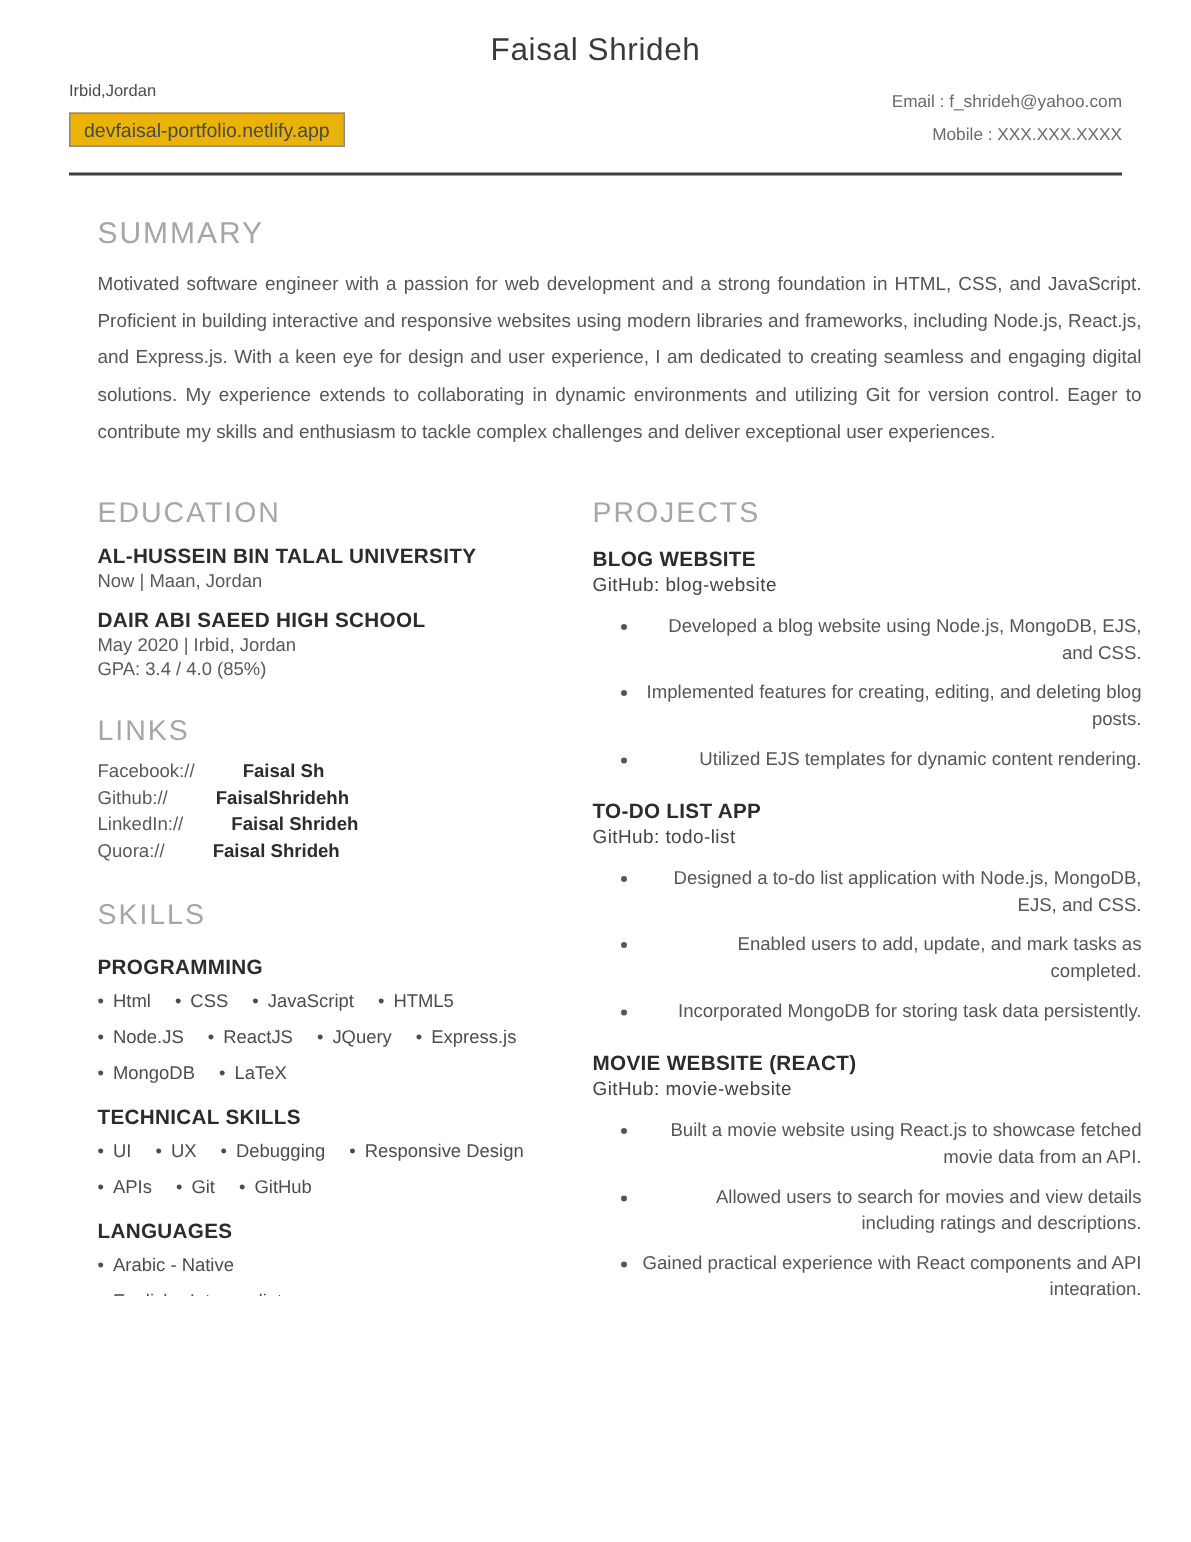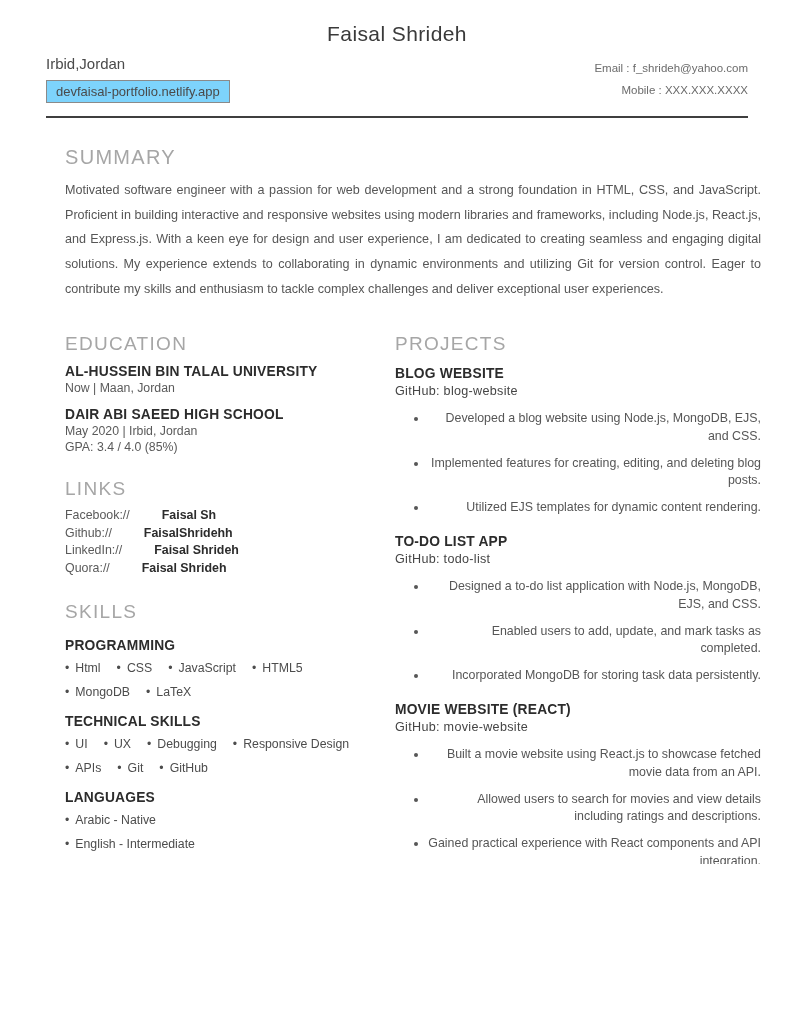--- a/index.html
+++ b/index.html
@@ -11,24 +11,24 @@
   }
   .page { width: 794px; height: 864px; background: #ffffff; overflow: hidden; }
 
   
   .name {
     text-align: center; padding-top: 22px;
     font-size: 21px; font-weight: 500; color: #3a3a3a; letter-spacing: 0.4px;
   }
   .contact-row { display: flex; justify-content: space-between; align-items: flex-start; padding: 9px 46px 0 46px; }
   .contact-left { display: flex; flex-direction: column; align-items: flex-start; }
-  .location { font-size: 15px; color: #4a4a4a; margin-bottom: 8px; }
+  .location { font-size: 11px; color: #4a4a4a; margin-bottom: 8px; }
   .website-box {
     display: inline-block; border: 1px solid #8a8a8a; padding: 3px 9px;
-    font-size: 13px; color: #4a4a4a; cursor: pointer; background: #7dd3fc;
+    font-size: 13px; color: #4a4a4a; cursor: pointer; background: #eab308;
   }
   .contact-right { text-align: right; font-size: 11.5px; color: #6b6b6b; line-height: 1.95; padding-top: 2px; }
   .rule { border-top: 2px solid #3f3f3f; margin: 13px 46px 0 46px; }
 
   
   .main { padding: 0 33px 0 65px; }
   .sec-heading { font-weight: 400; font-size: 19px; color: #a6a6a6; letter-spacing: 1.3px; }
   .summary { margin-top: 28px; }
   .summary .sec-heading { font-size: 20px; }
   .summary-text {
@@ -137,20 +137,26 @@
 
           <div class="skill-group">
             <div class="group-title">PROGRAMMING</div>
             <div class="skill-row">
               <span class="skill">Html</span>
               <span class="skill">CSS</span>
               <span class="skill">JavaScript</span>
               <span class="skill">HTML5</span>
             </div>
             <div class="skill-row">
+              <span class="skill">Node.JS</span>
+              <span class="skill">ReactJS</span>
+              <span class="skill">JQuery</span>
+              <span class="skill">Express.js</span>
+            </div>
+            <div class="skill-row">
               <span class="skill">MongoDB</span>
               <span class="skill">LaTeX</span>
             </div>
           </div>
 
           <div class="skill-group">
             <div class="group-title">TECHNICAL SKILLS</div>
             <div class="skill-row">
               <span class="skill">UI</span>
               <span class="skill">UX</span>

